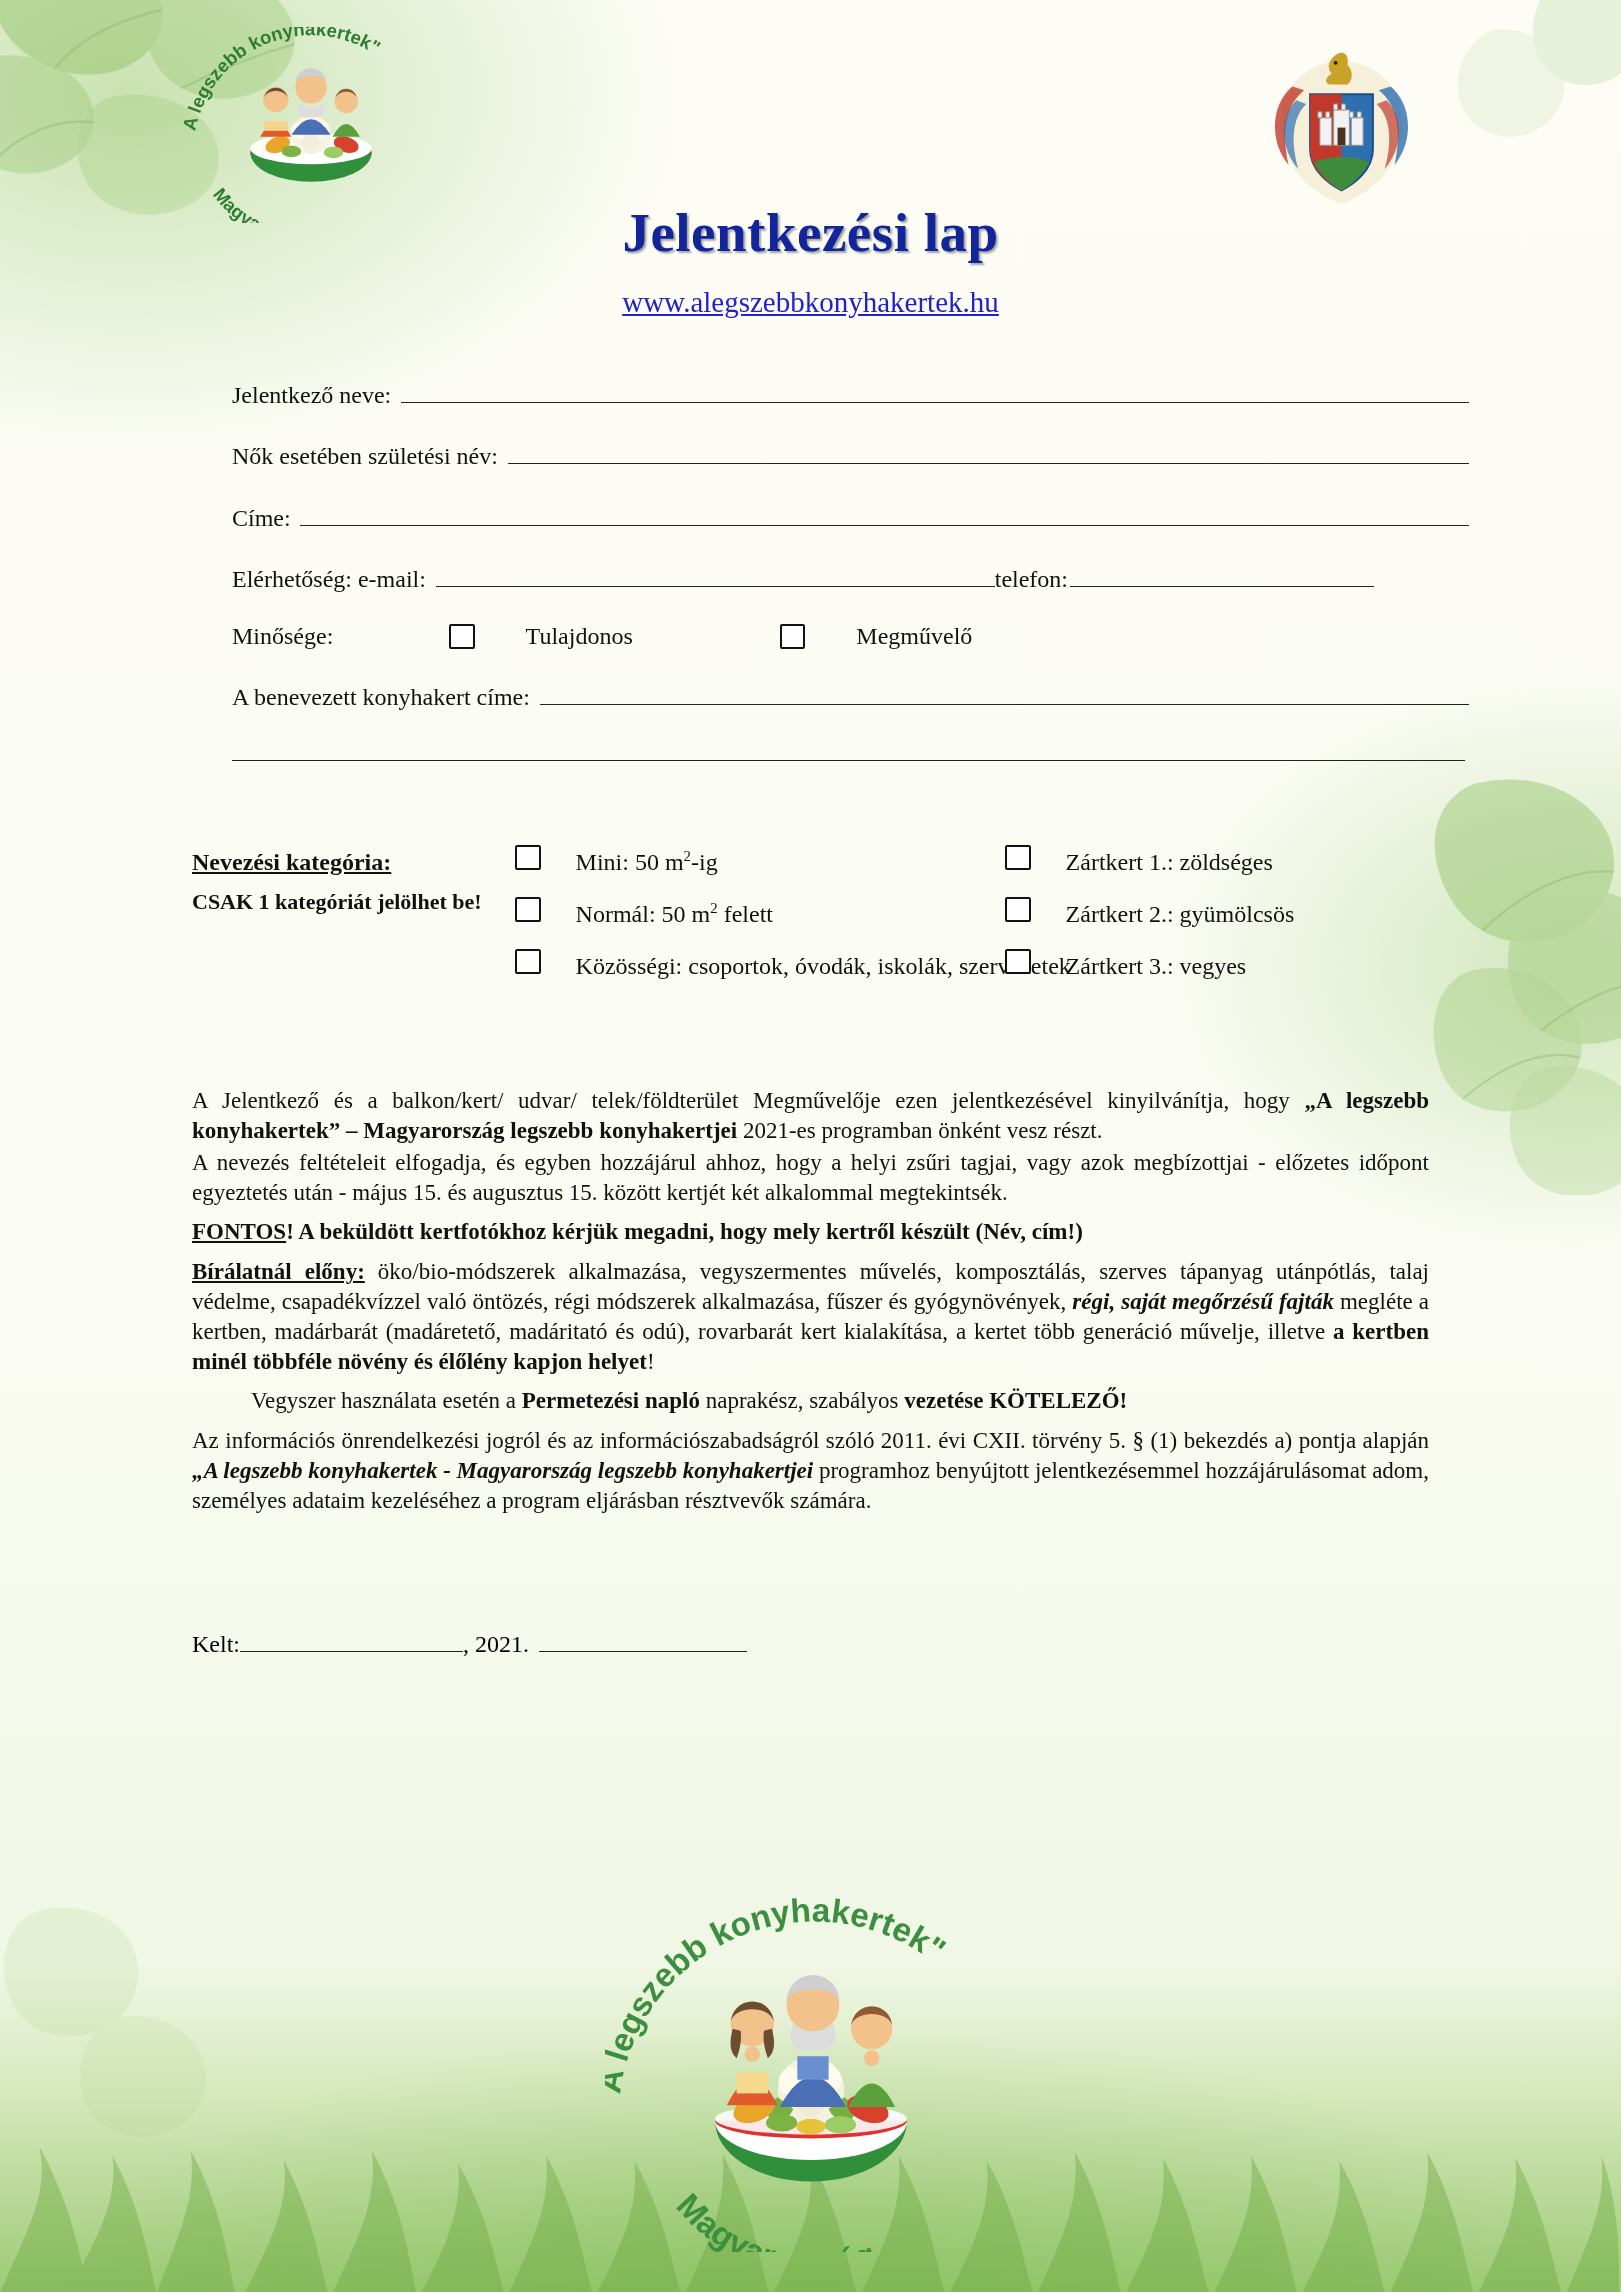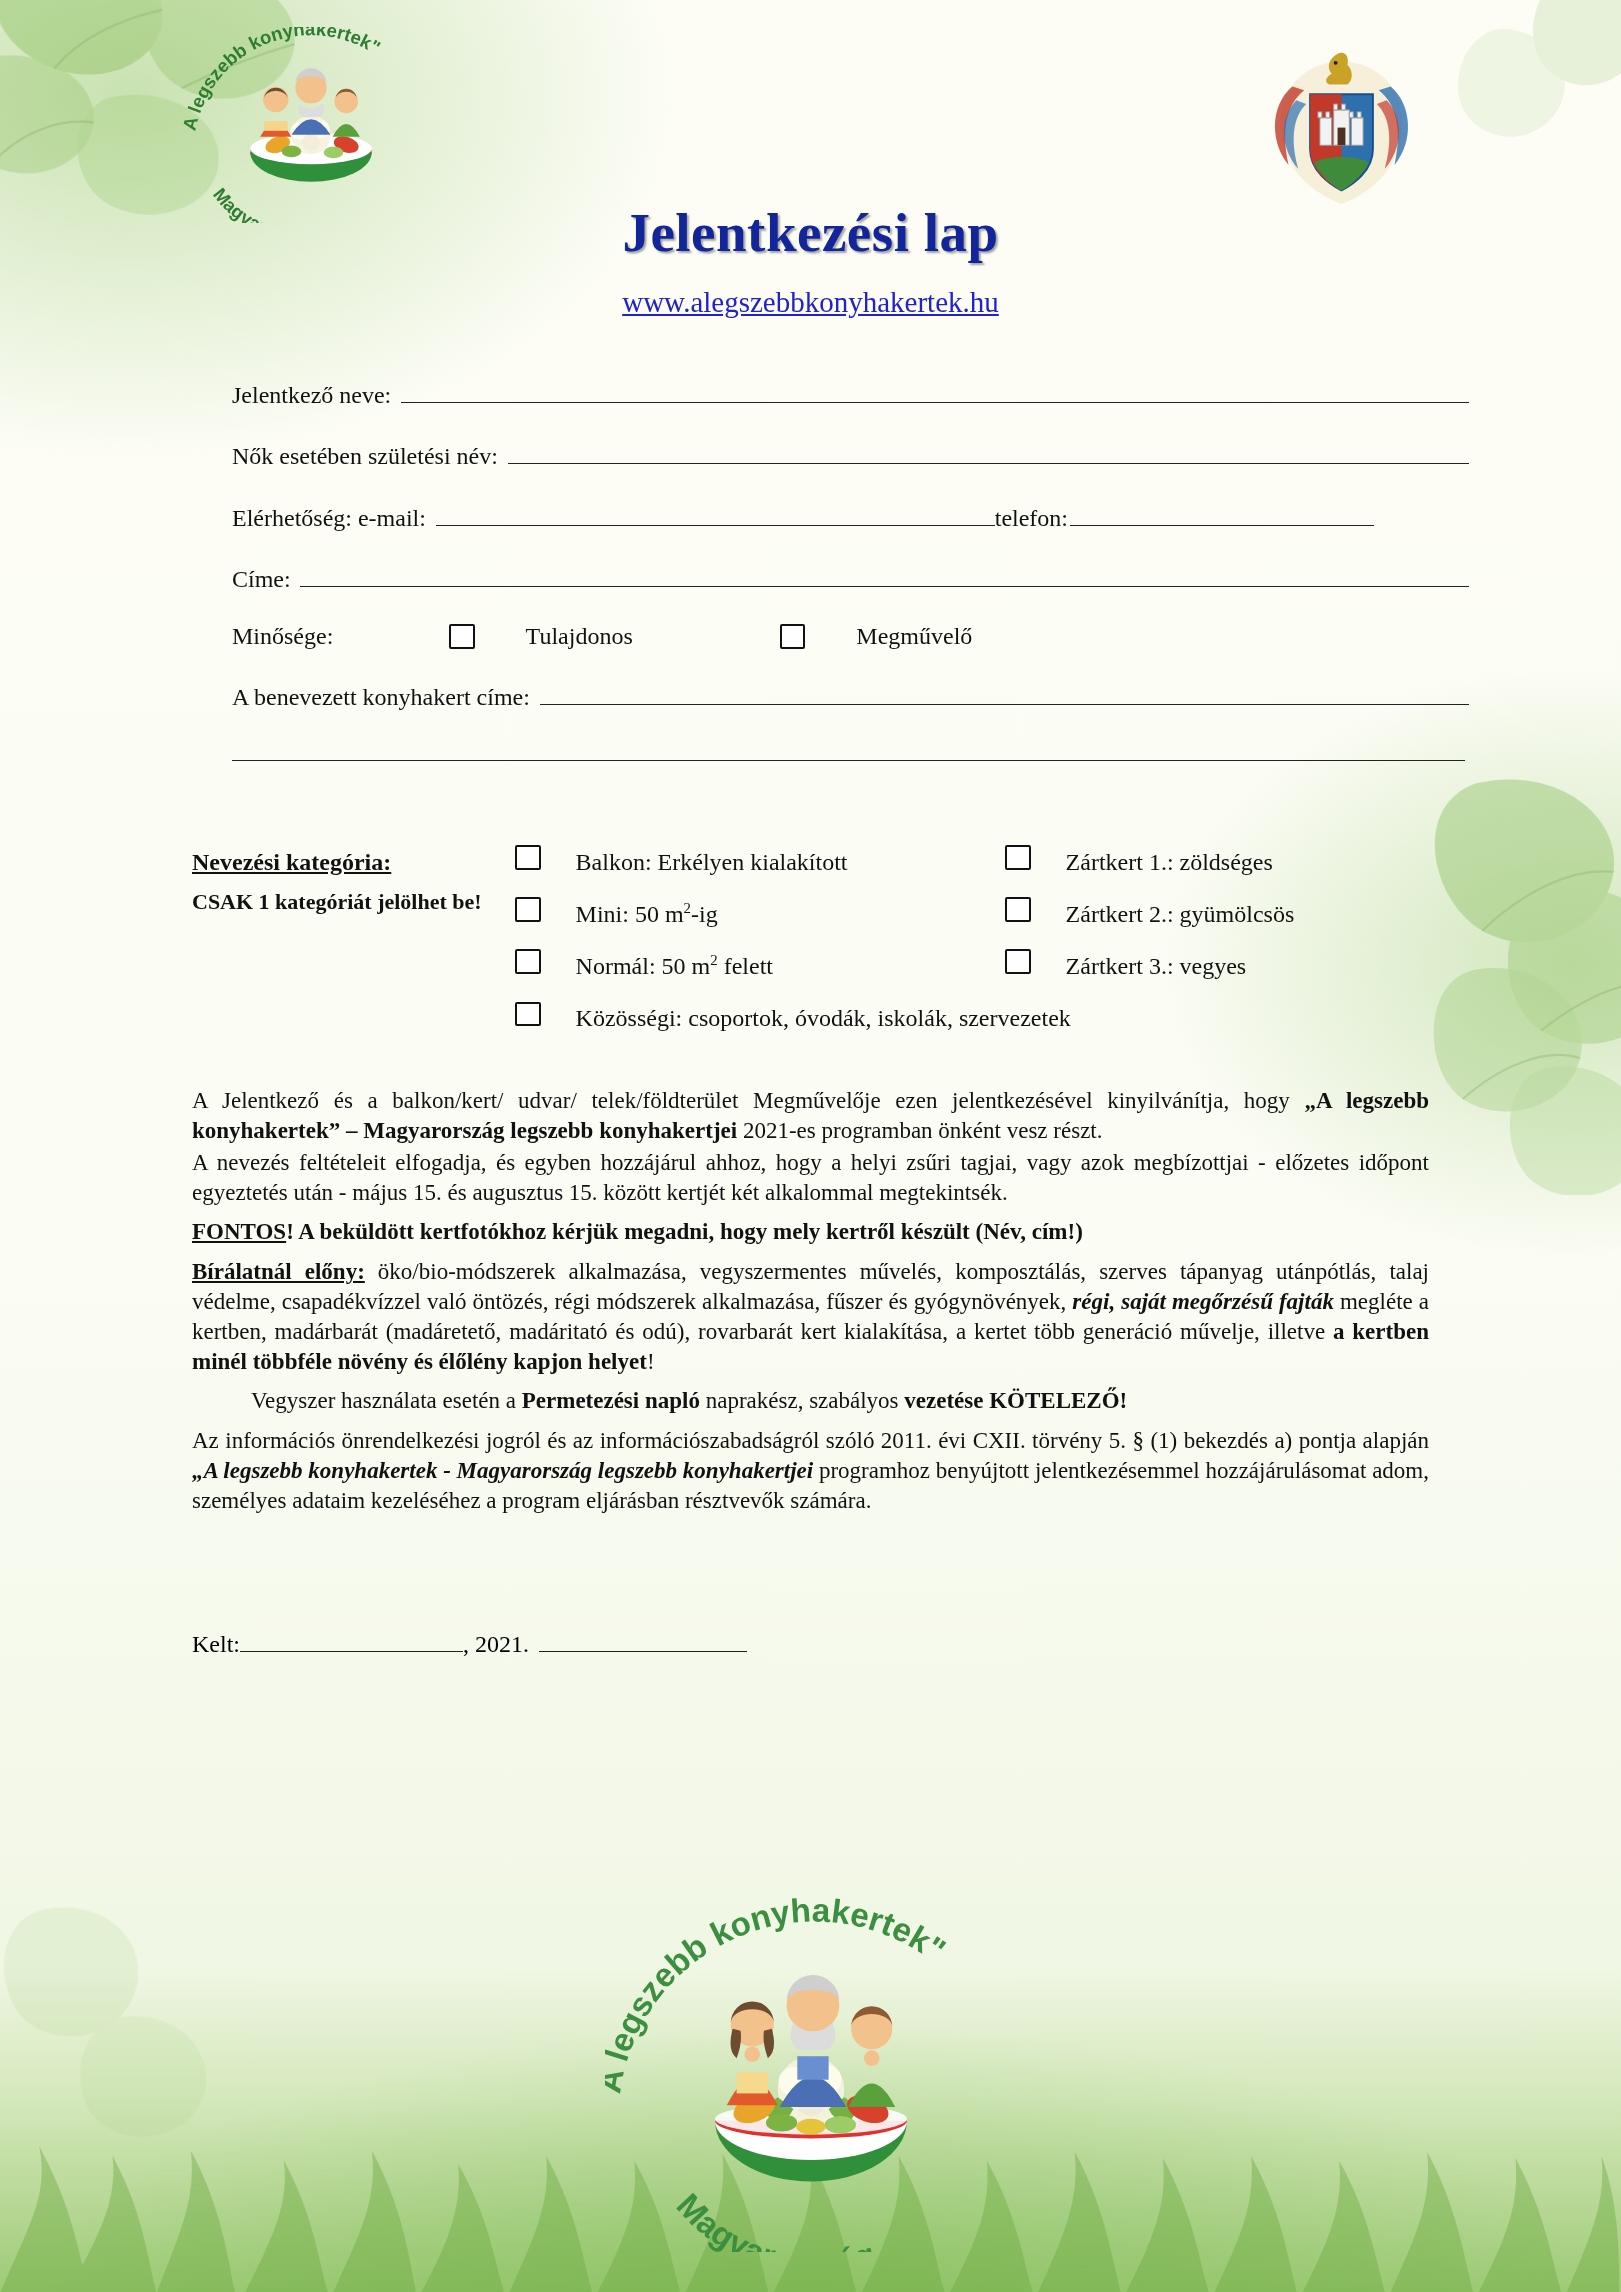--- a/index.html
+++ b/index.html
@@ -414,29 +414,29 @@
       <span class="lbl">Jelentkező neve:</span>
       <span class="line"></span>
     </div>
 
     <div class="row">
       <span class="lbl">Nők esetében születési név:</span>
       <span class="line"></span>
     </div>
 
     <div class="row">
+      <span class="lbl">Címe:</span>
+      <span class="line"></span>
+    </div>
+
+    <div class="row">
       <span class="lbl">Elérhetőség: e-mail:</span>
       <span class="line fixed-e"></span>
       <span class="lbl">telefon:</span>
       <span class="line fixed-t"></span>
-    </div>
-
-    <div class="row">
-      <span class="lbl">Címe:</span>
-      <span class="line"></span>
     </div>
 
     <div class="quality-row">
       <span class="lbl">Minősége:</span>
       <span class="q-opt">
         <span class="cb"></span>
         <span>Tulajdonos</span>
       </span>
       <span class="q-opt second">
         <span class="cb"></span>
@@ -451,24 +451,20 @@
     <div class="addr-row2"></div>
   </div>
 
   <div class="cat">
     <div class="cat-left">
       <div class="cat-title">Nevezési kategória:</div>
       <div class="cat-note">CSAK 1 kategóriát jelölhet be!</div>
     </div>
     <div class="cat-cols">
       <div class="cat-col-a">
-        <div class="cat-item">
-          <span class="cb"></span>
-          <span>Balkon: Erkélyen kialakított</span>
-        </div>
         <div class="cat-item">
           <span class="cb"></span>
           <span><span>Mini: 50 m</span><sup>2</sup><span>-ig</span></span>
         </div>
         <div class="cat-item">
           <span class="cb"></span>
           <span><span>Normál: 50 m</span><sup>2</sup><span> felett</span></span>
         </div>
         <div class="cat-item wide">
           <span class="cb"></span>

